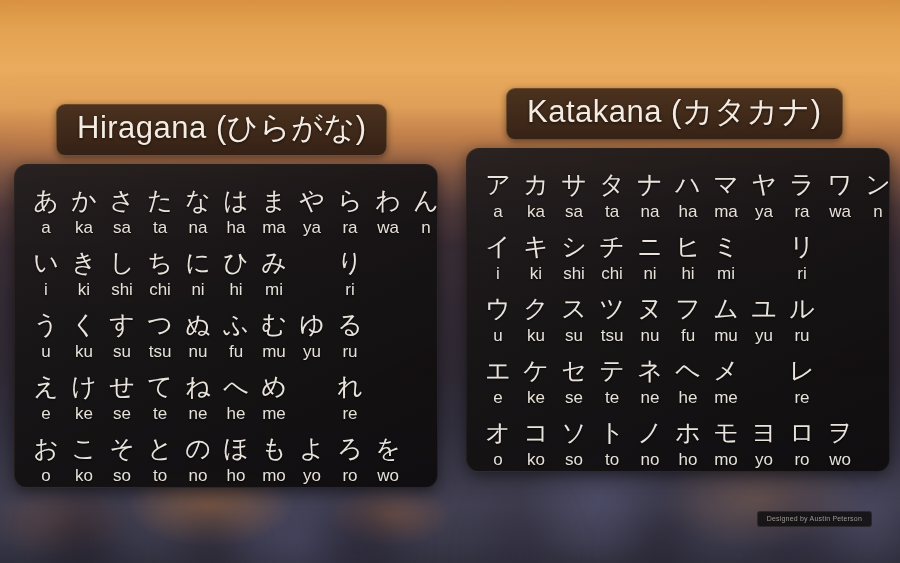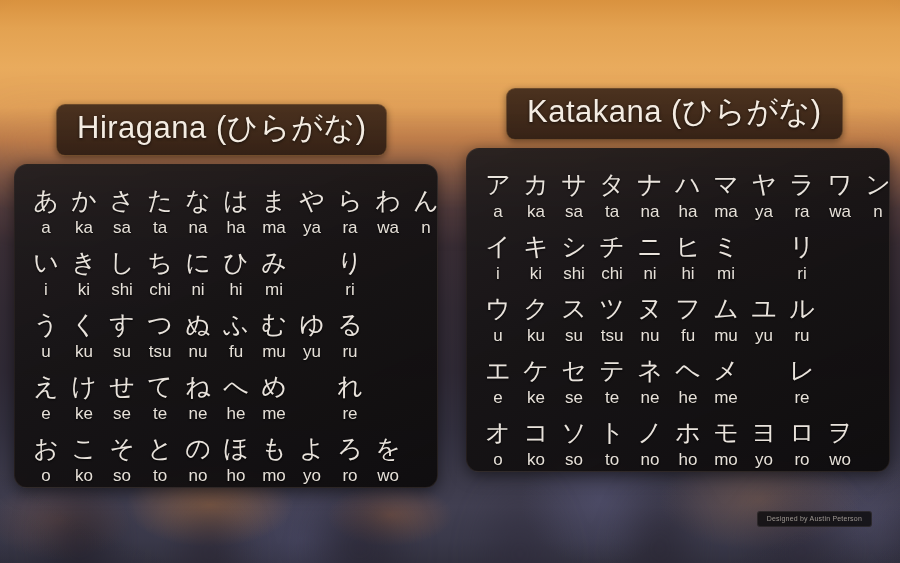--- a/index.html
+++ b/index.html
@@ -423,21 +423,21 @@
           <div class="kana-cell empty">
             <span class="kana-glyph"></span>
             <span class="kana-romaji"></span>
           </div>
         </div>
       </div>
   </div>
 
   <div class="kana-block" id="katakana-block">
     <div class="title-badge">
-      <div class="title-text">Katakana (ひらがな)</div>
+      <div class="title-text">Katakana (カタカナ)</div>
     </div>
     <div class="chart-panel" id="katakana-panel">
         <div class="kana-row">
           <div class="kana-cell">
             <span class="kana-glyph">ア</span>
             <span class="kana-romaji">a</span>
           </div>
           <div class="kana-cell">
             <span class="kana-glyph">カ</span>
             <span class="kana-romaji">ka</span>

